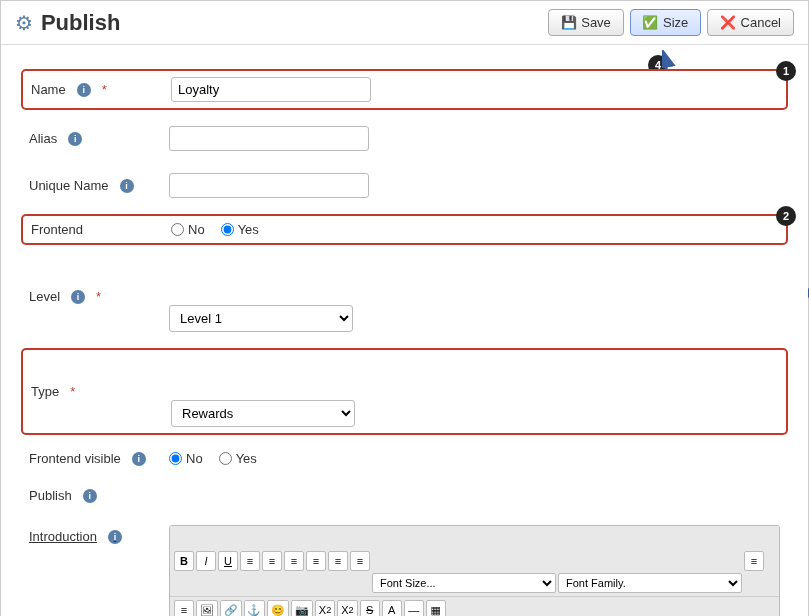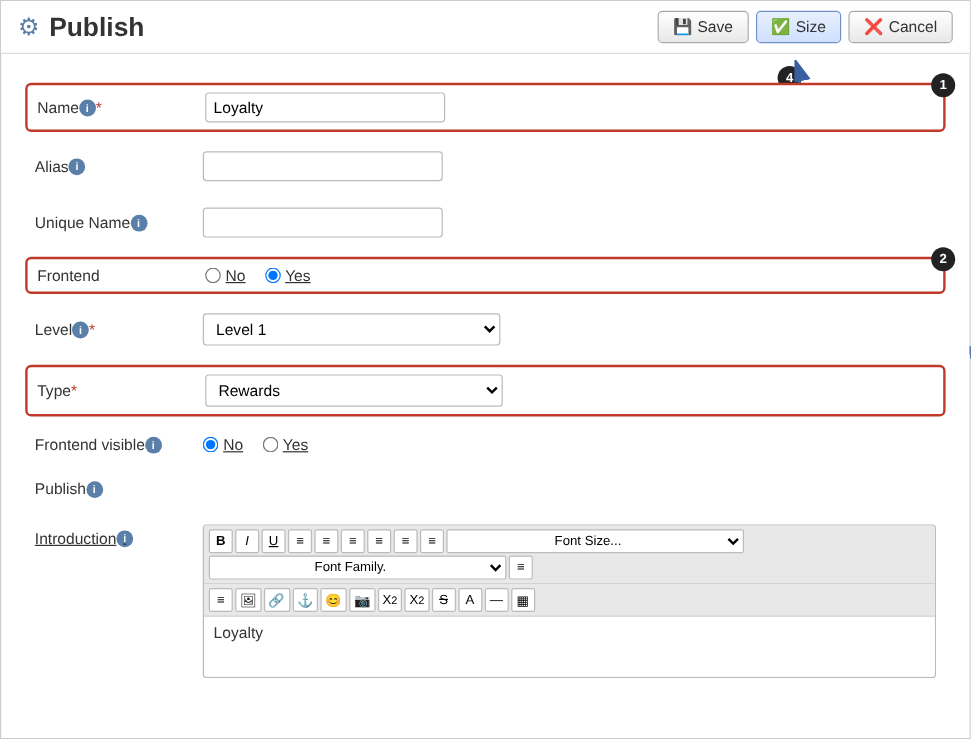--- a/index.html
+++ b/index.html
@@ -17,39 +17,39 @@
     .btn-save { color: #333; }
     .btn-done { color: #333; background: linear-gradient(to bottom, #e8f0ff, #d0e0ff); border-color: #7090cc; }
     .btn-cancel { color: #333; }
 
     
     .main { padding: 14px 20px; position: relative; }
 
     
     .form-row { display: flex; align-items: center; margin-bottom: 10px; padding: 6px 8px; }
     .form-row.highlighted { border: 2px solid #c0392b; border-radius: 5px; background: #fff; }
-    .form-label { width: 140px; font-size: 13px; display: flex; align-items: center; gap: 0; flex-shrink: 0; }
+    .form-label { width: 140px; font-size: 13px; display: flex; align-items: center; gap: 11px; flex-shrink: 0; }
     .form-label .required { color: #c0392b; }
     .info-icon { display: inline-flex; align-items: center; justify-content: center; width: 14px; height: 14px; background: #5a7fa8; color: #fff; border-radius: 50%; font-size: 9px; font-weight: bold; cursor: pointer; }
     .form-control { flex: 1; }
     input[type="text"] { width: 200px; padding: 4px 6px; border: 1px solid #bbb; border-radius: 3px; font-size: 13px; }
-    select { width: 248px; padding: 4px 6px; border: 1px solid #bbb; border-radius: 3px; font-size: 13px; background: #fff; cursor: pointer; appearance: auto; }
-
-    
-    .radio-group { display: flex; gap: 16px; align-items: center; text-decoration: underline; }
+    select { width: 184px; padding: 4px 6px; border: 1px solid #bbb; border-radius: 3px; font-size: 13px; background: #fff; cursor: pointer; appearance: auto; margin-top: 44px; }
+
+    
+    .radio-group { display: flex; gap: 16px; align-items: center; }
     .radio-option { display: flex; align-items: center; gap: 4px; cursor: pointer; }
 
     
     .bubble { display: inline-flex; align-items: center; justify-content: center; width: 20px; height: 20px; background: #222; color: #fff; border-radius: 50%; font-size: 11px; font-weight: bold; position: absolute; }
     .editor-wrapper { flex: 1; border: 1px solid #bbb; border-radius: 3px; overflow: hidden; }
     .editor-toolbar { background: #e8e8e8; border-bottom: 1px solid #ccc; padding: 3px 4px; display: flex; flex-wrap: wrap; gap: 2px; align-items: center; }
     .toolbar-btn { display: inline-flex; align-items: center; justify-content: center; min-width: 20px; height: 20px; padding: 0 3px; border: 1px solid #bbb; border-radius: 2px; background: #fff; font-size: 11px; cursor: pointer; font-family: Arial, sans-serif; }
     .toolbar-btn.bold { font-weight: bold; }
     .toolbar-btn.italic { font-style: italic; }
-    .toolbar-select { padding: 1px 3px; font-size: 11px; border: 1px solid #bbb; border-radius: 2px; background: #fff; cursor: pointer; height: 20px; text-align: center; }
+    .toolbar-select { padding: 1px 3px; font-size: 11px; border: 1px solid #bbb; border-radius: 2px; background: #fff; cursor: pointer; height: 20px; }
     .editor-content { background: #fff; padding: 6px 8px; min-height: 50px; font-size: 13px; }
     .editor-row { display: flex; align-items: flex-start; }
 
     
     .pos-relative { position: relative; }
   </style>
 </head>
 <body>
 
 <div class="page-wrapper">

